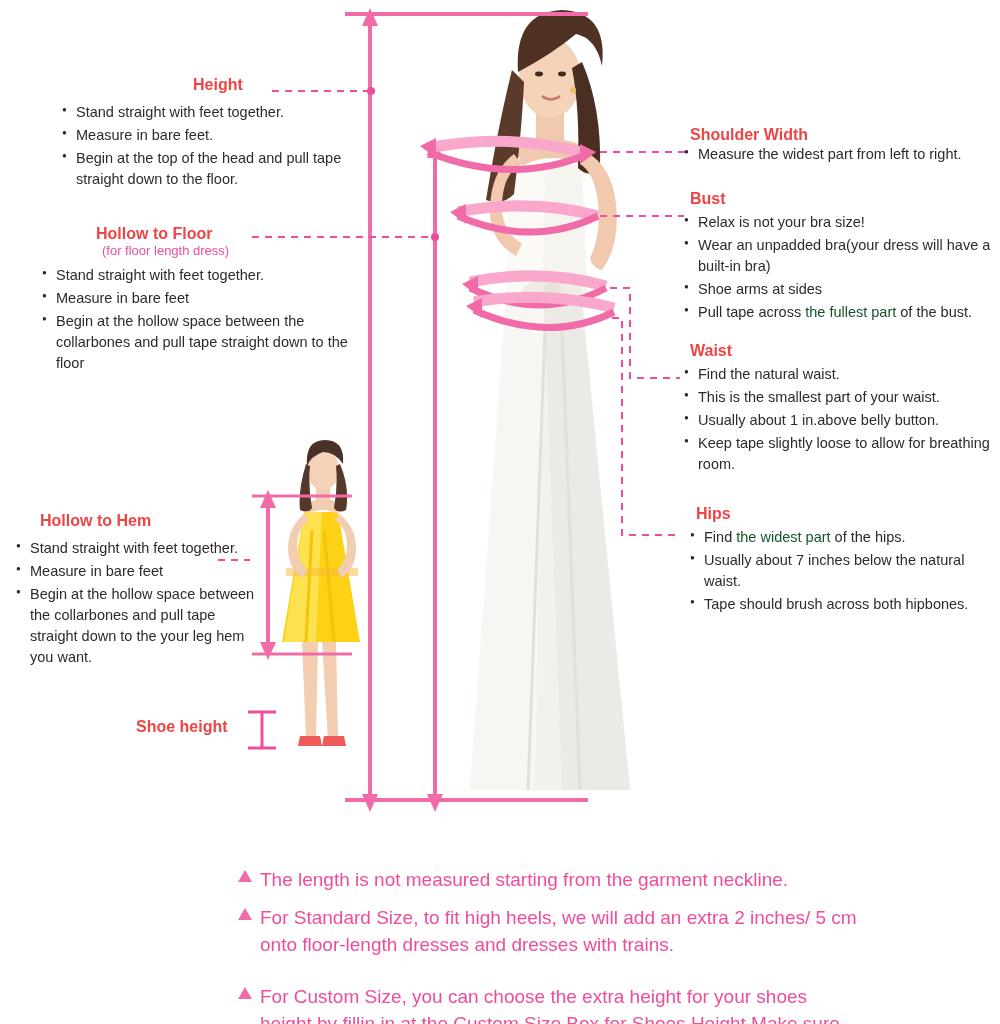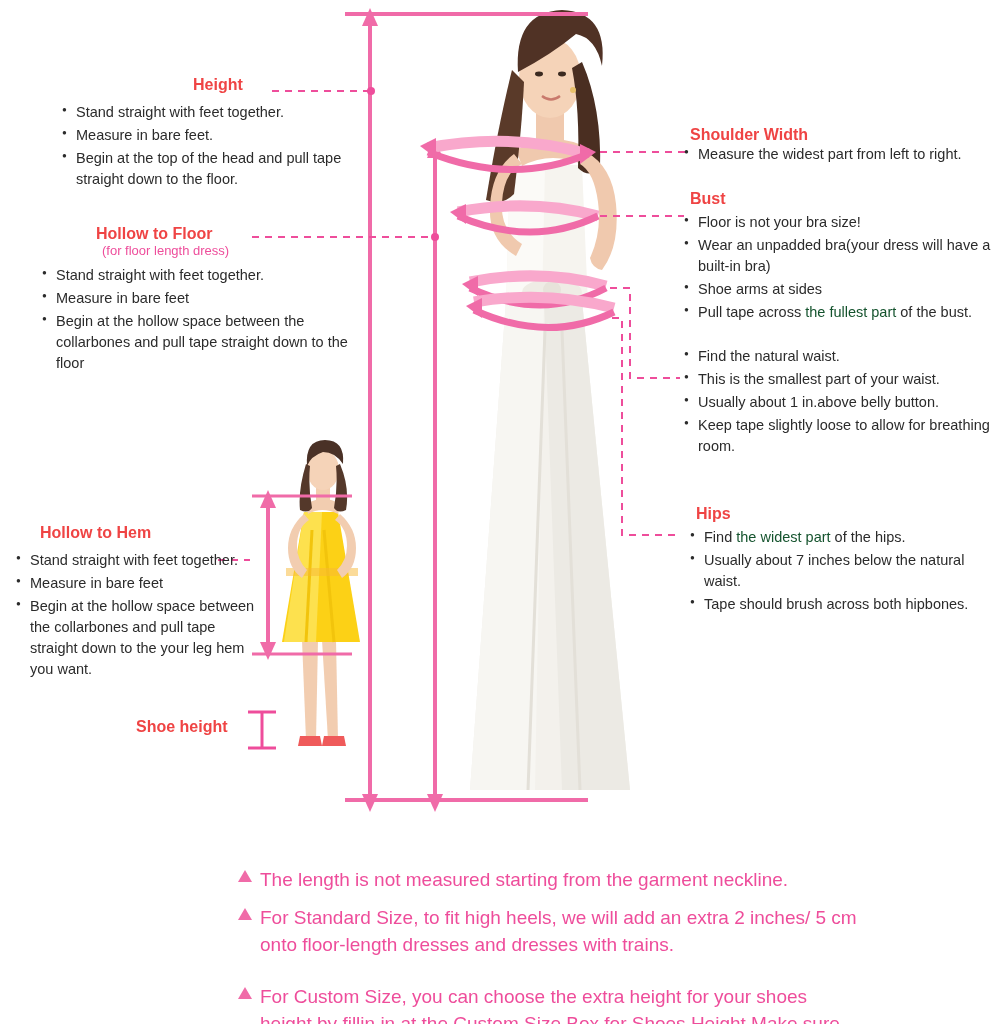--- a/index.html
+++ b/index.html
@@ -217,21 +217,21 @@
     <div class="heading" style="margin-left:56px;">Hollow to Floor</div>
     <div class="subheading" style="margin-left:62px;">(for floor length dress)</div>
     <ul class="bullets" style="margin-top:7px;">
       <li>Stand straight with feet together.</li>
       <li>Measure in bare feet</li>
       <li>Begin at the hollow space between the collarbones and pull tape straight down to the floor</li>
     </ul>
   </div>
 
   <div class="abs" style="left:14px; top:512px; width:250px;">
-    <div class="heading" style="margin-left:26px;margin-top:12px;">Hollow to Hem</div>
+    <div class="heading" style="margin-left:26px;">Hollow to Hem</div>
     <ul class="bullets" style="margin-top:8px;">
       <li>Stand straight with feet together.</li>
       <li>Measure in bare feet</li>
       <li>Begin at the hollow space between the collarbones and pull tape straight down to the your leg hem  you want.</li>
     </ul>
   </div>
 
   <div class="abs" style="left:136px; top:718px;">
     <div class="heading">Shoe height</div>
   </div>
@@ -239,28 +239,29 @@
   <div class="abs" style="left:690px; top:126px; width:300px;">
     <div class="heading">Shoulder Width</div>
     <ul class="bullets" style="margin-left:-8px;">
       <li>Measure the widest part from left to right.</li>
     </ul>
   </div>
 
   <div class="abs" style="left:690px; top:190px; width:305px;">
     <div class="heading">Bust</div>
     <ul class="bullets" style="margin-top:4px; margin-left:-8px;">
-      <li>Floor is not your bra size!</li>
+      <li>Relax is not your bra size!</li>
       <li>Wear an unpadded bra(your dress will have a built-in bra)</li>
       <li>Shoe arms at sides</li>
       <li>Pull tape across <span class="pinktext">the fullest part</span> of the bust.</li>
     </ul>
   </div>
 
   <div class="abs" style="left:690px; top:342px; width:300px;">
+    <div class="heading">Waist</div>
     <ul class="bullets" style="margin-top:4px; margin-left:-8px;">
       <li>Find the natural waist.</li>
       <li>This is the smallest part of your waist.</li>
       <li>Usually about 1 in.above belly button.</li>
       <li>Keep tape slightly loose to allow for breathing room.</li>
     </ul>
   </div>
 
   <div class="abs" style="left:696px; top:505px; width:300px;">
     <div class="heading">Hips</div>

